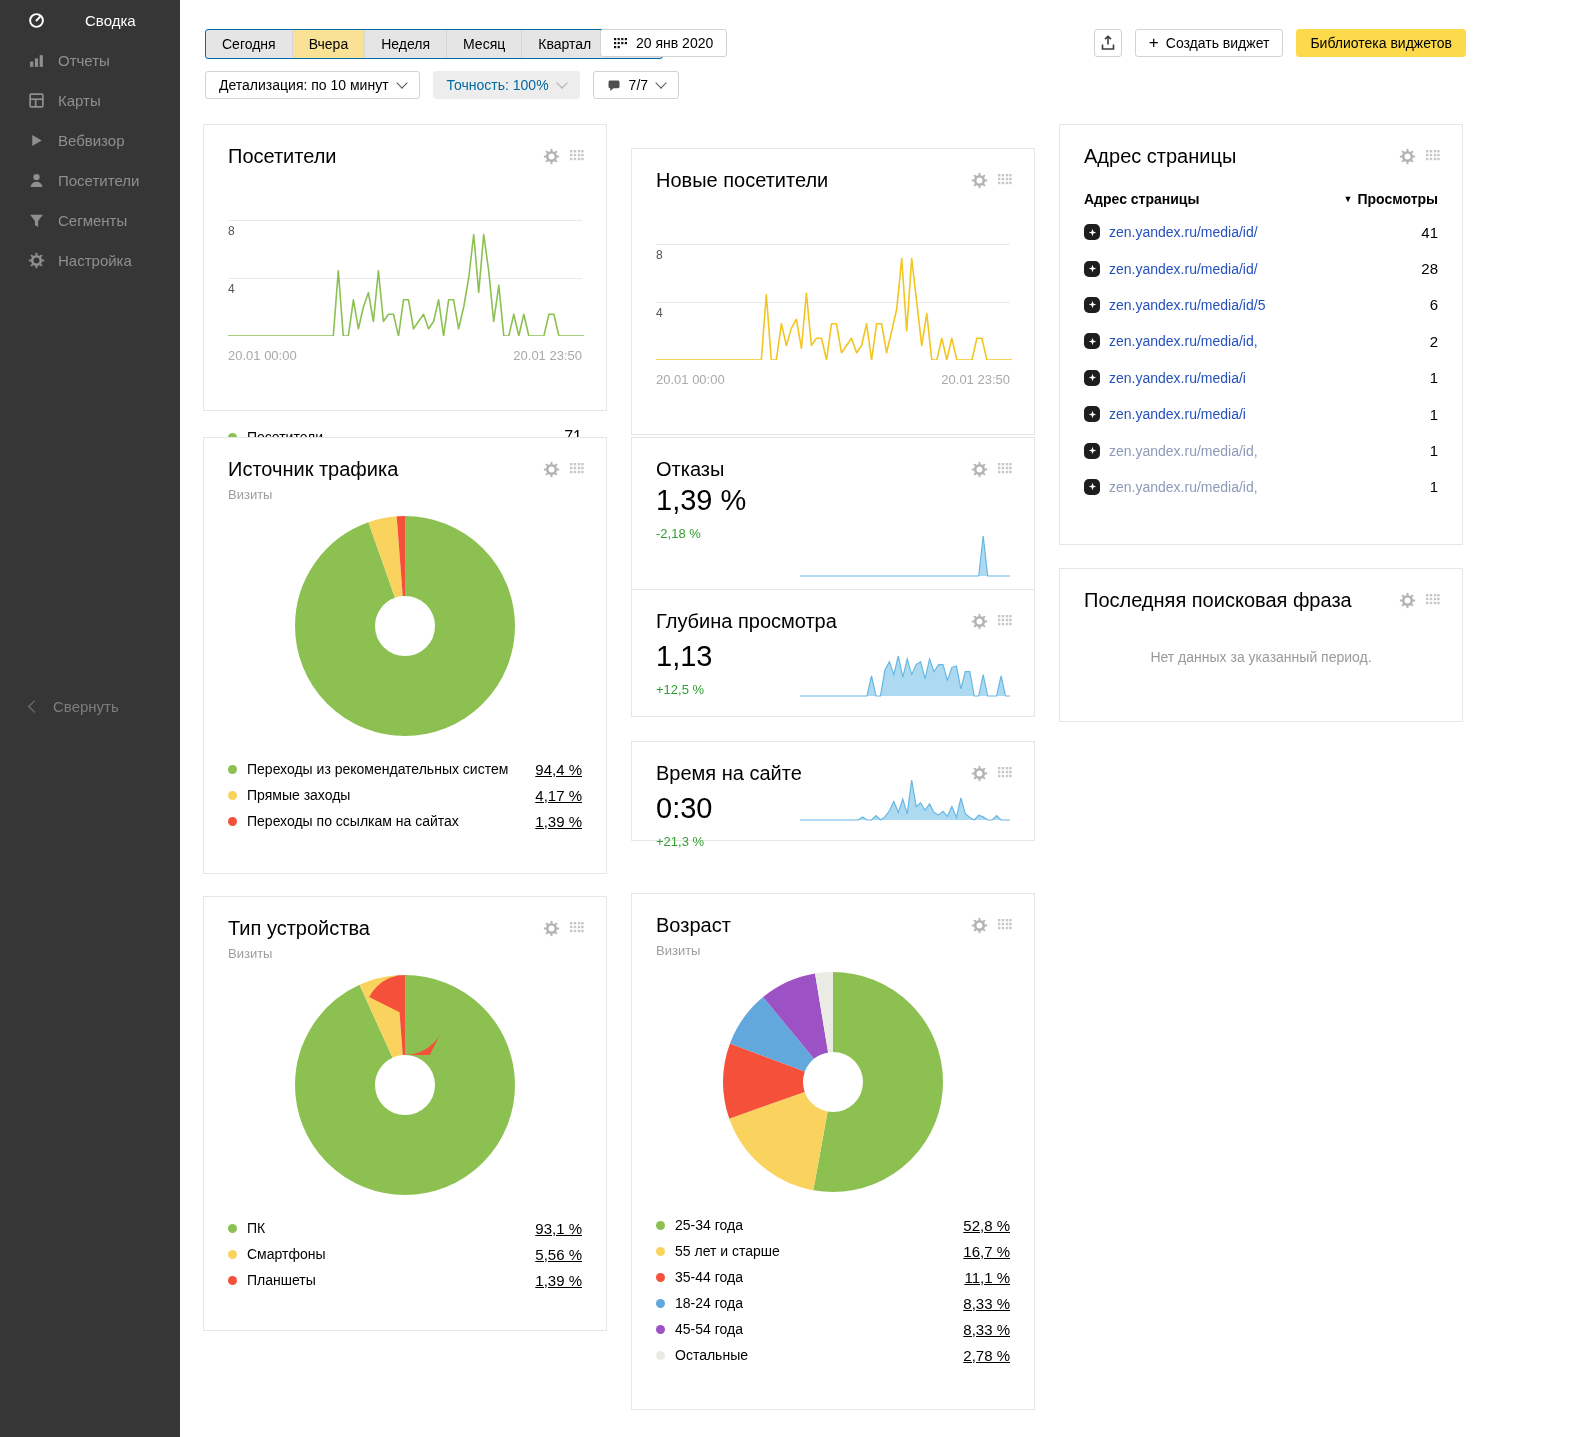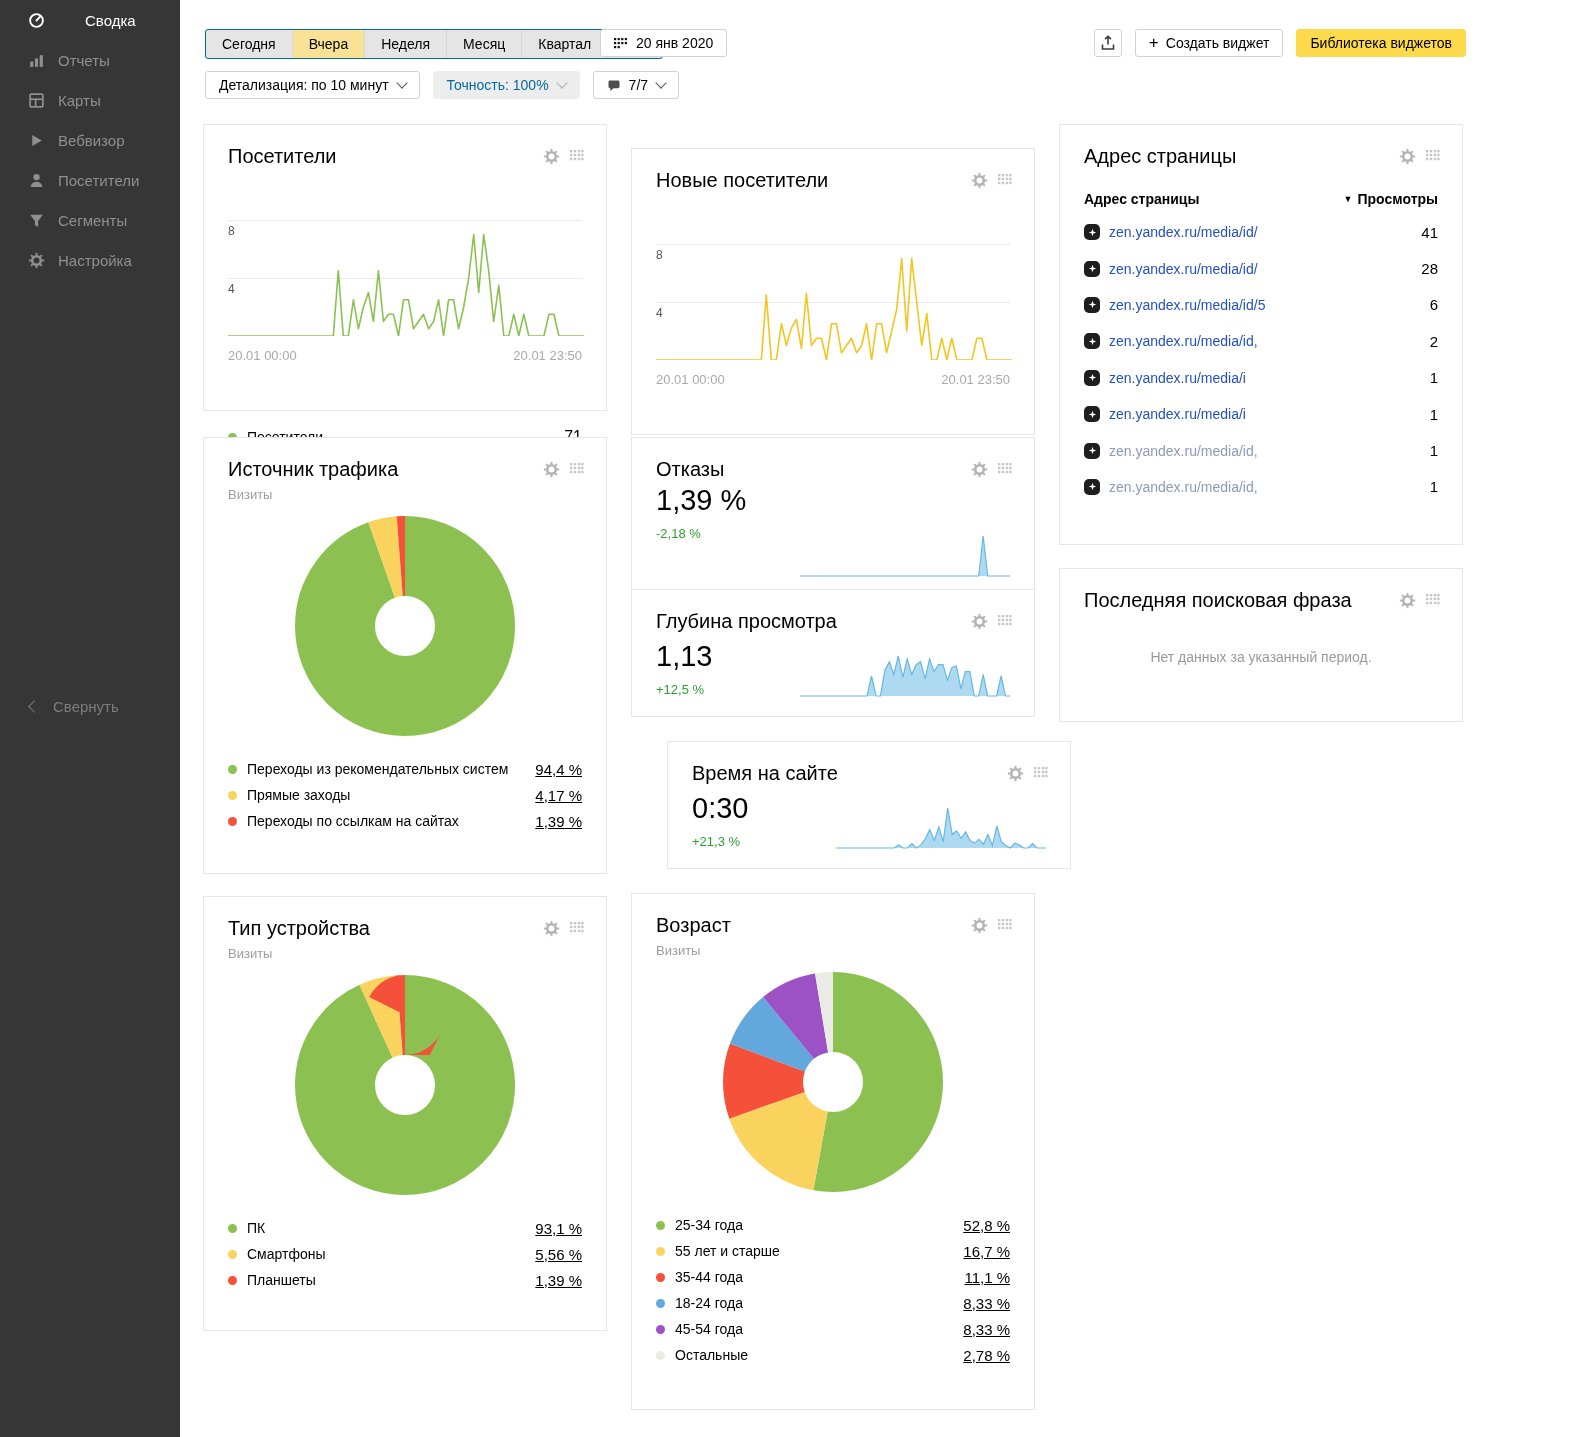--- a/index.html
+++ b/index.html
@@ -63,21 +63,21 @@
   .donut-wrap{display:flex;justify-content:center;margin-top:14px;}
   .donut-legend{margin-top:20px;}
   .empty-msg{display:flex;justify-content:center;align-items:center;height:90px;color:#9a9a9a;font-size:14px;}
   
   #w-visitors{left:23px;top:124px;height:287px;}
   #w-newvisitors{left:451px;top:124px;height:287px;margin-top:24px;}
   #w-pages{left:879px;top:124px;height:421px;}
   #w-source{left:23px;top:437px;height:437px;}
   #w-bounce{left:451px;top:437px;height:160px;}
   #w-depth{left:451px;top:589px;height:128px;}
-  #w-time{left:451px;top:741px;height:128px;margin-left:36px;}
+  #w-time{left:451px;top:741px;height:100px;}
   #w-search{left:879px;top:568px;height:154px;}
   #w-device{left:23px;top:896px;height:435px;}
   #w-age{left:451px;top:893px;height:517px;}
 </style>
 </head>
 <body>
 
 <div class="sidebar">
   <div class="side-item active">
     <svg width="17" height="17" viewBox="0 0 16 16">

